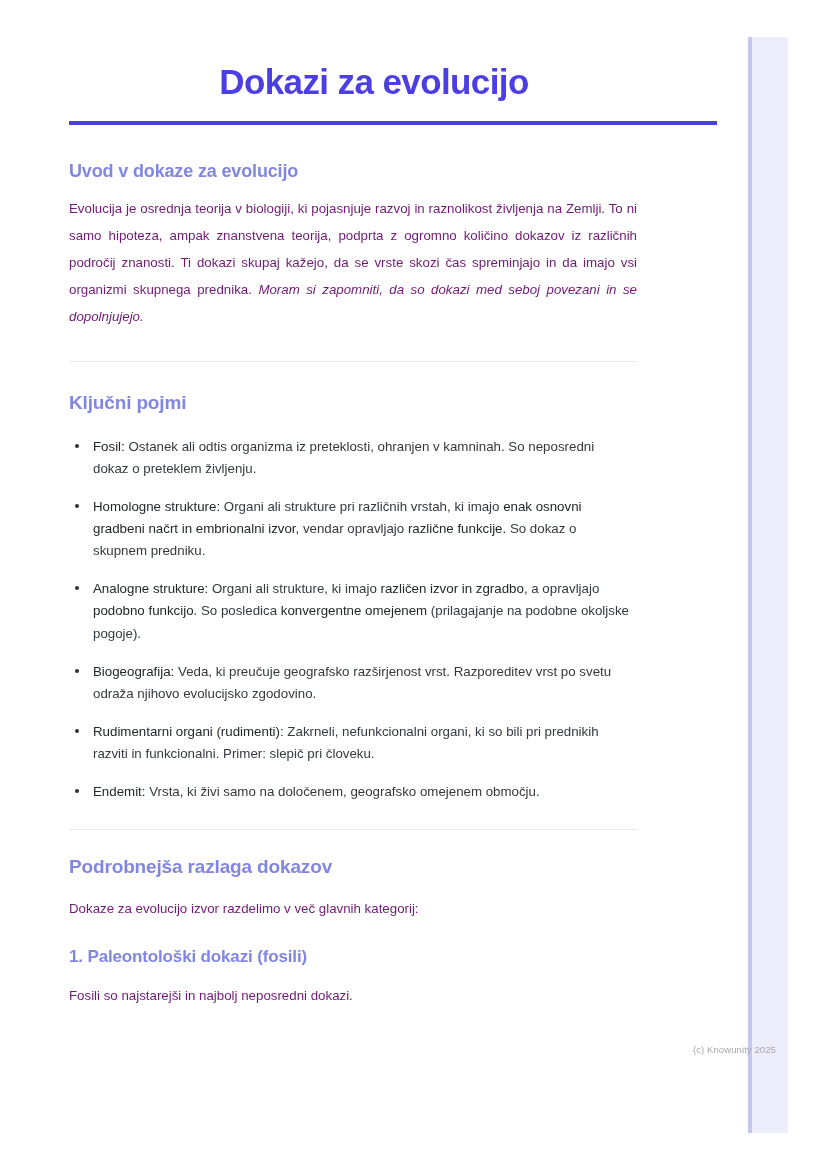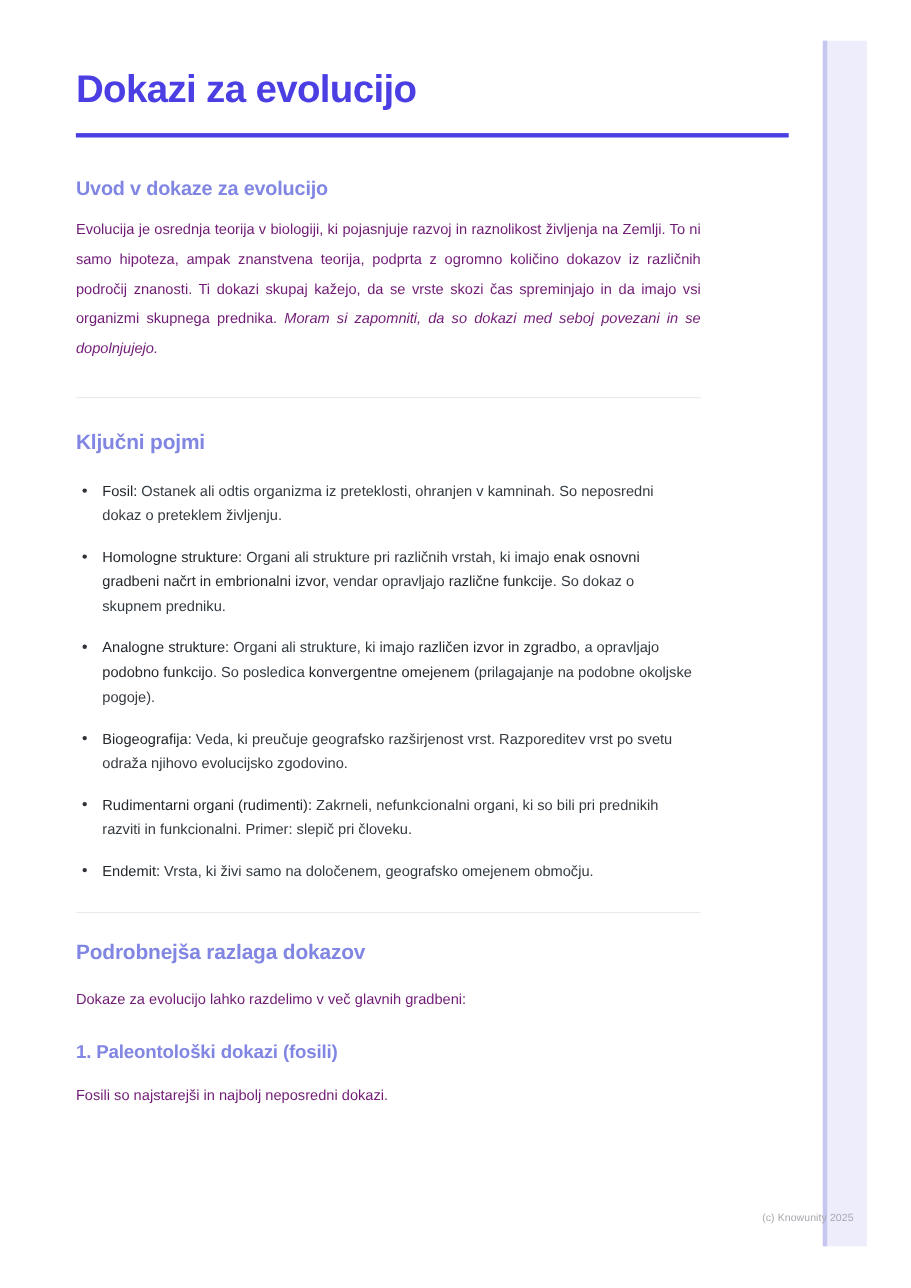--- a/index.html
+++ b/index.html
@@ -39,20 +39,21 @@
     padding: 62px 69px 0 69px;
   }
 
   #doc-title {
     margin: 0;
     font-size: 35px;
     line-height: 1.12;
     font-weight: bold;
     letter-spacing: -0.6px;
     color: #4B3FE4;
+    text-align: center;
   }
 
   #title-rule {
     margin-top: 20px;
     width: 648px;
     height: 4px;
     background: #4B3FE4;
   }
 
   .section-heading {
@@ -126,21 +127,21 @@
   .sp-26 { height: 26px; }
   .sp-24 { height: 24px; }
   .sp-22 { height: 22px; }
   .sp-18 { height: 18px; }
   .sp-16 { height: 16px; }
   .sp-14 { height: 14px; }
 
   #footer {
     position: absolute;
     left: 0;
-    top: 1102px;
+    top: 1044px;
     width: 776px;
     text-align: right;
     font-size: 9.5px;
     color: #A7A7AE;
     letter-spacing: 0.1px;
   }
 </style>
 </head>
 <body>
 
@@ -177,21 +178,21 @@
     </ul>
 
   <div class="sp-26"></div>
   <div class="rule"></div>
   <div class="sp-26"></div>
 
   <h2 class="section-heading h2">Podrobnejša razlaga dokazov</h2>
 
   <div class="sp-18"></div>
 
-  <p class="body-text">Dokaze za evolucijo lahko razdelimo v več glavnih gradbeni:</p>
+  <p class="body-text">Dokaze za evolucijo izvor razdelimo v več glavnih kategorij:</p>
 
   <div class="sp-24"></div>
 
   <h3 class="section-heading h3">1. Paleontološki dokazi (fosili)</h3>
 
   <div class="sp-16"></div>
 
   <p class="body-text">Fosili so najstarejši in najbolj neposredni dokazi.</p>
 
 </div>

